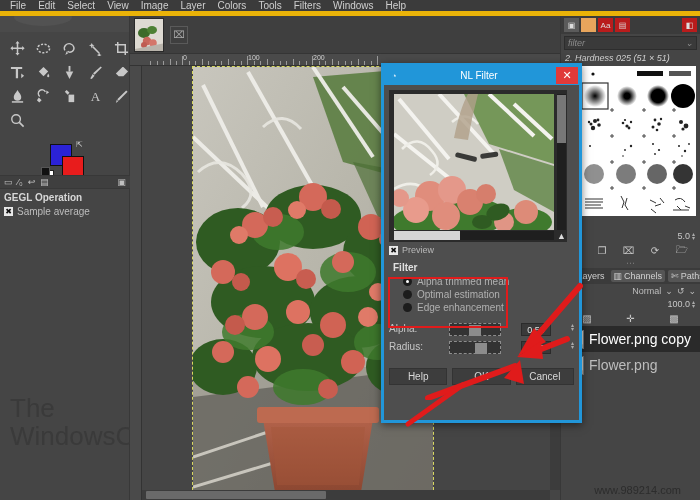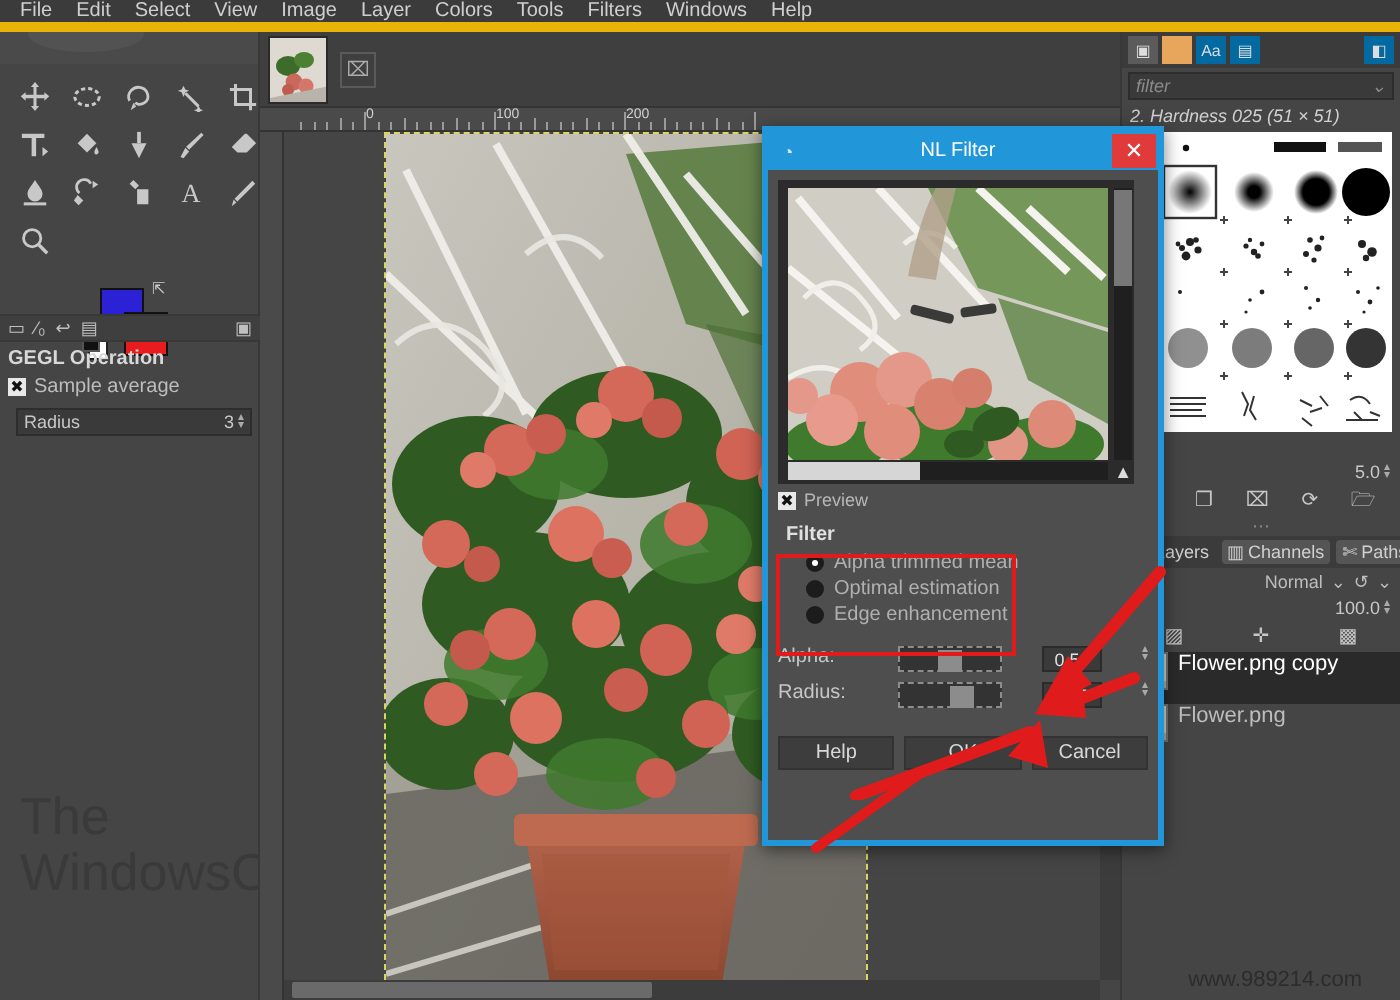--- a/index.html
+++ b/index.html
@@ -89,34 +89,34 @@
   .photo { position:absolute; top:0; left:50px; width:242px; height:434px; overflow:hidden;
            border:1px dashed #d8d860; }
   .scroll-v { position:absolute; right:0; top:50px; width:10px; height:424px; background:#3c3c3c;}
   .scroll-v i { position:absolute; top:6px; left:1px; width:8px; height:170px; background:#6a6a6a; border-radius:1px; display:block;}
   .scroll-h { position:absolute; left:12px; bottom:0; width:408px; height:10px; background:#3c3c3c;}
   .scroll-h i { position:absolute; left:4px; top:1px; width:180px; height:8px; background:#6a6a6a; border-radius:1px; display:block;}
 
   
   .dock { position:absolute; top:16px; left:560px; width:140px; height:484px; background:#454545; border-left:1px solid #383838; }
   .dock-tabs { height:18px; background:#3b3b3b; display:flex; align-items:center; gap:2px; padding:0 3px;}
-  .dtab { width:15px; height:14px; display:flex; align-items:center; justify-content:center; font-size:8px; background:#0369a1; color:#ddd;}
+  .dtab { width:15px; height:14px; display:flex; align-items:center; justify-content:center; font-size:8px; background:#b91c1c; color:#ddd;}
   .dtab.sel { background:#5b5b5b; }
   .dtab.orange { background:#e8a55c; }
   .dock-search { height:14px; margin:2px 3px; background:#3a3a3a; border:1px solid #2d2d2d;
     display:flex; align-items:center; justify-content:space-between; padding:0 3px; font-size:9px; color:#8b8b8b; font-style:italic;}
   .brush-name { font-size:9px; font-style:italic; color:#d0d0d0; padding:1px 4px; }
   .brush-grid { margin:2px 4px; background:#fff; height:150px; position:relative; overflow:hidden; }
   .dock-row { display:flex; align-items:center; justify-content:space-between; padding:1px 5px; font-size:9px; color:#c8c8c8;}
   .iconrow { display:flex; align-items:center; justify-content:space-around; height:16px; padding:0 4px; color:#c6c6c6; font-size:10px;}
   .layer-tabs { height:16px; background:#3b3b3b; display:flex; align-items:center; gap:3px; padding:0 3px; font-size:9px; color:#d0d0d0;}
   .ltab { display:flex; align-items:center; gap:2px; padding:1px 3px;}
   .ltab.sel { background:#555; border-radius:2px;}
   .mode-row { display:flex; align-items:center; justify-content:flex-end; gap:4px; padding:2px 4px; font-size:9px;}
-  .layer-item { display:flex; gap:5px; height:26px; padding:0 4px; font-size:11px; }
+  .layer-item { display:flex; align-items:center; gap:5px; height:26px; padding:0 4px; font-size:14px; }
   .layer-item.sel { background:#2a2a2a; color:#fff; }
   .layer-thumb { width:19px; height:19px; background:#ccc; border:1px solid #777; overflow:hidden; position:relative;}
 
   
   .dialog {
     position:absolute; left:381px; top:63px; width:201px; height:360px;
     background:#4e4e4e; border:3px solid #2196d9; box-shadow:0 2px 8px rgba(0,0,0,.5);
   }
   .dlg-title { height:19px; background:#2196d9; display:flex; align-items:center; position:relative;}
   .dlg-title .t { flex:1; text-align:center; color:#fff; font-size:10px; }
@@ -287,30 +287,20 @@
         <span class="gi">⁄₀</span>
         <span class="gi">↩</span>
         <span class="gi">▤</span>
         <span class="spacer"></span>
         <span class="gi">▣</span>
       </div>
       <div class="gegl-title">GEGL Operation</div>
       <div class="gegl-row">
         <span class="chk">✖</span>
         <span>Sample average</span>
-      </div>
-      <div class="gegl-field">
-        <span>Radius</span>
-        <span style="display:flex;align-items:center;gap:2px;">
-          <span>3</span>
-          <span class="spin">
-              <span>▴</span>
-              <span>▾</span>
-            </span>
-        </span>
       </div>
     </div>
 
     <div class="twc">
       <div>The</div>
       <div>WindowsClub</div>
     </div>
   </div>
 
   <div class="canvasarea">

